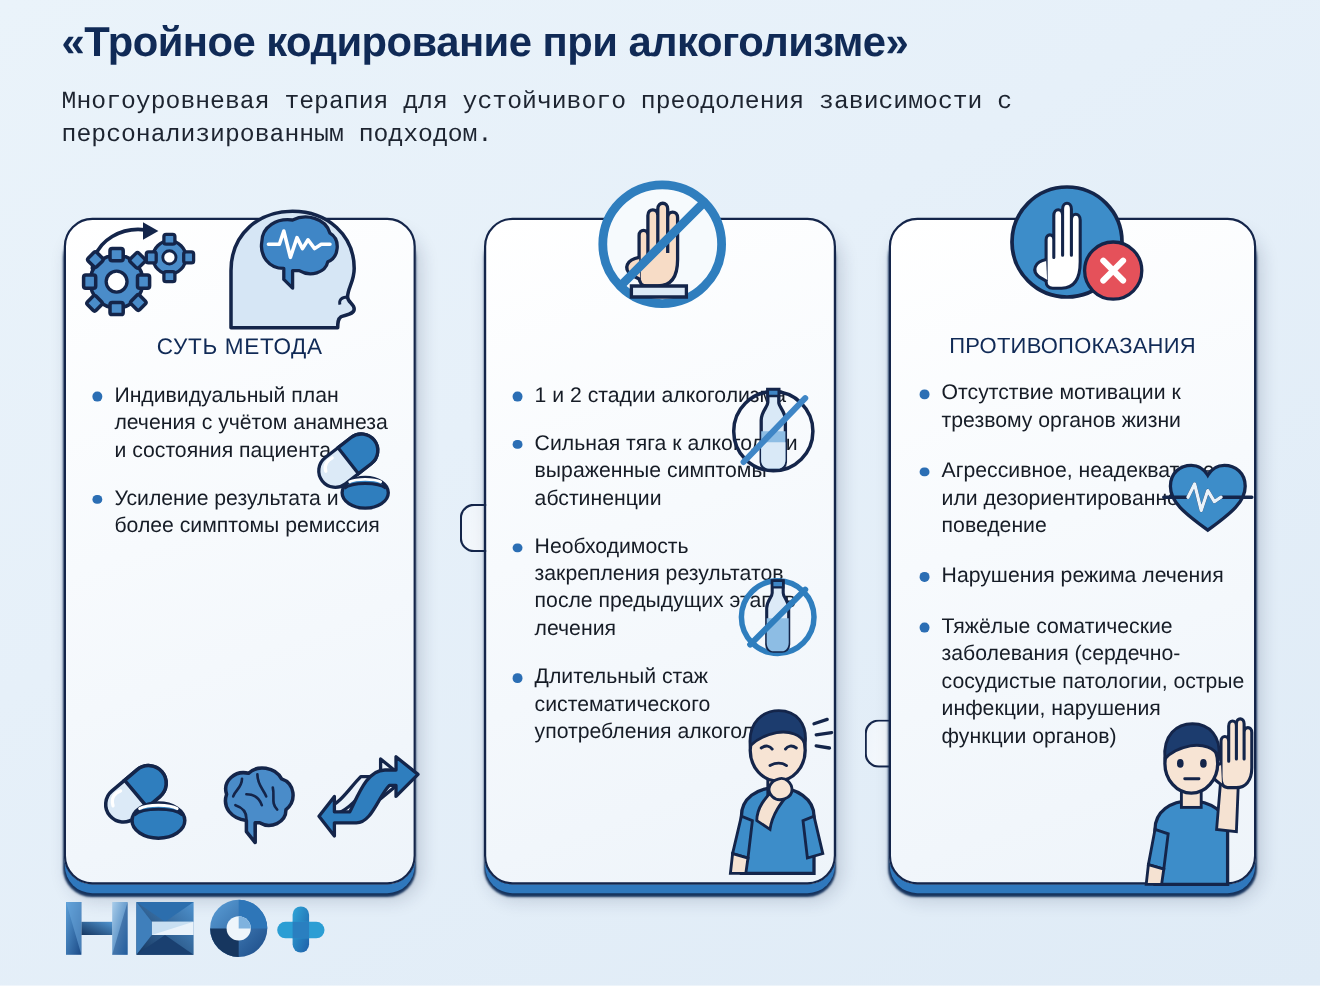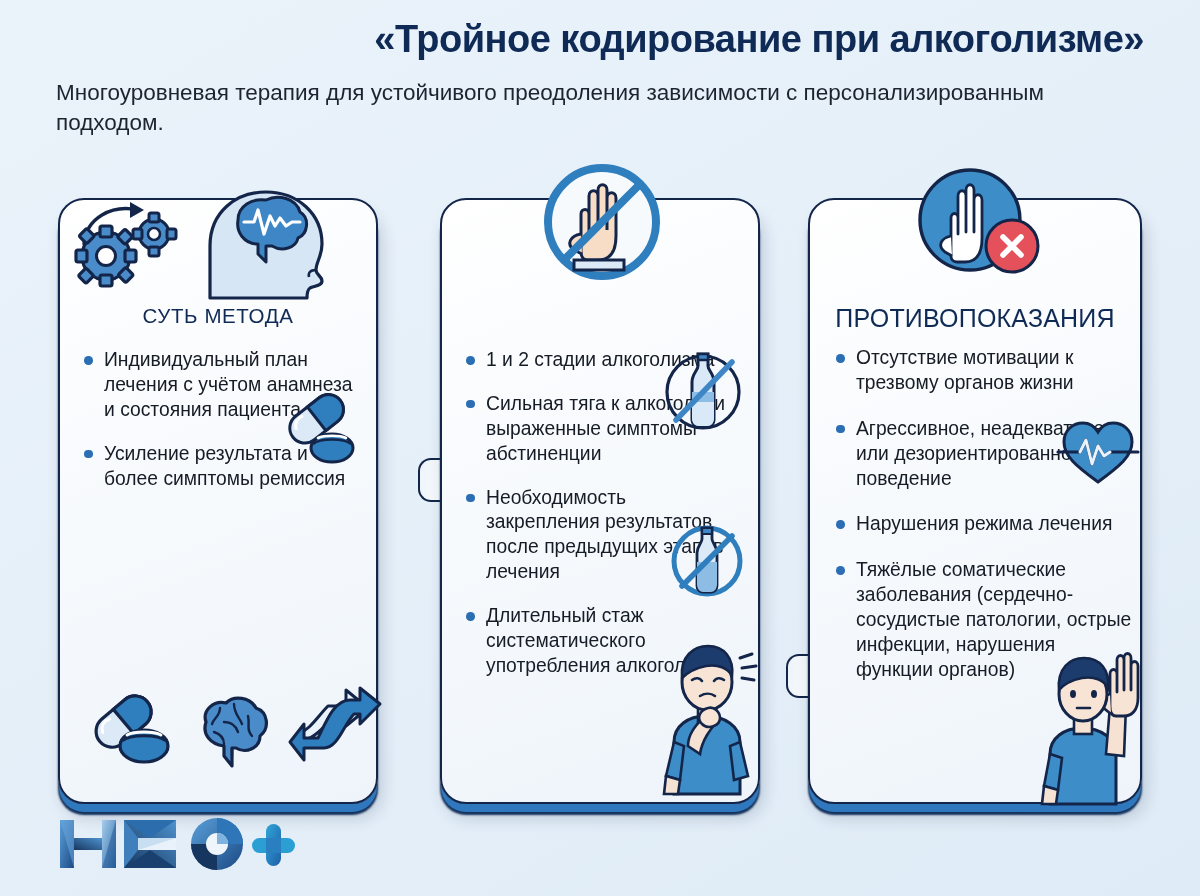--- a/index.html
+++ b/index.html
@@ -15,28 +15,28 @@
 
   
   .header { padding: 18px 56px 0 56px; }
   .page-title {
     font-size: 38px;
     font-weight: bold;
     color: #102a56;
     letter-spacing: -0.5px;
     line-height: 1.15;
     white-space: nowrap;
-    text-align: right;
   }
   .page-subtitle {
     margin-top: 16px;
     font-size: 22.5px;
     color: #1d2430;
     line-height: 1.33;
     max-width: 1090px;
+    font-family: Liberation Mono, monospace;
   }
 
   
   .cards {
     position: absolute;
     left: 0; top: 186px;
     width: 1200px; height: 630px;
   }
   .card {
     position: absolute;
@@ -74,21 +74,21 @@
   }
   .card-heading {
     position: absolute;
     left: 0; right: 0; top: 104px;
     text-align: center;
     font-size: 20.5px;
     font-weight: normal;
     letter-spacing: 0.6px;
     color: #102a56;
   }
-  #card-3 .card-heading { font-size: 25px; letter-spacing: 0.2px; }
+  #card-3 .card-heading { font-size: 20px; letter-spacing: 0.2px; }
 
   .bullets {
     position: absolute;
     left: 22px; right: 14px; top: 148px;
     list-style: none;
   }
   .bullet {
     position: relative;
     padding-left: 22px;
     margin-bottom: 19px;

